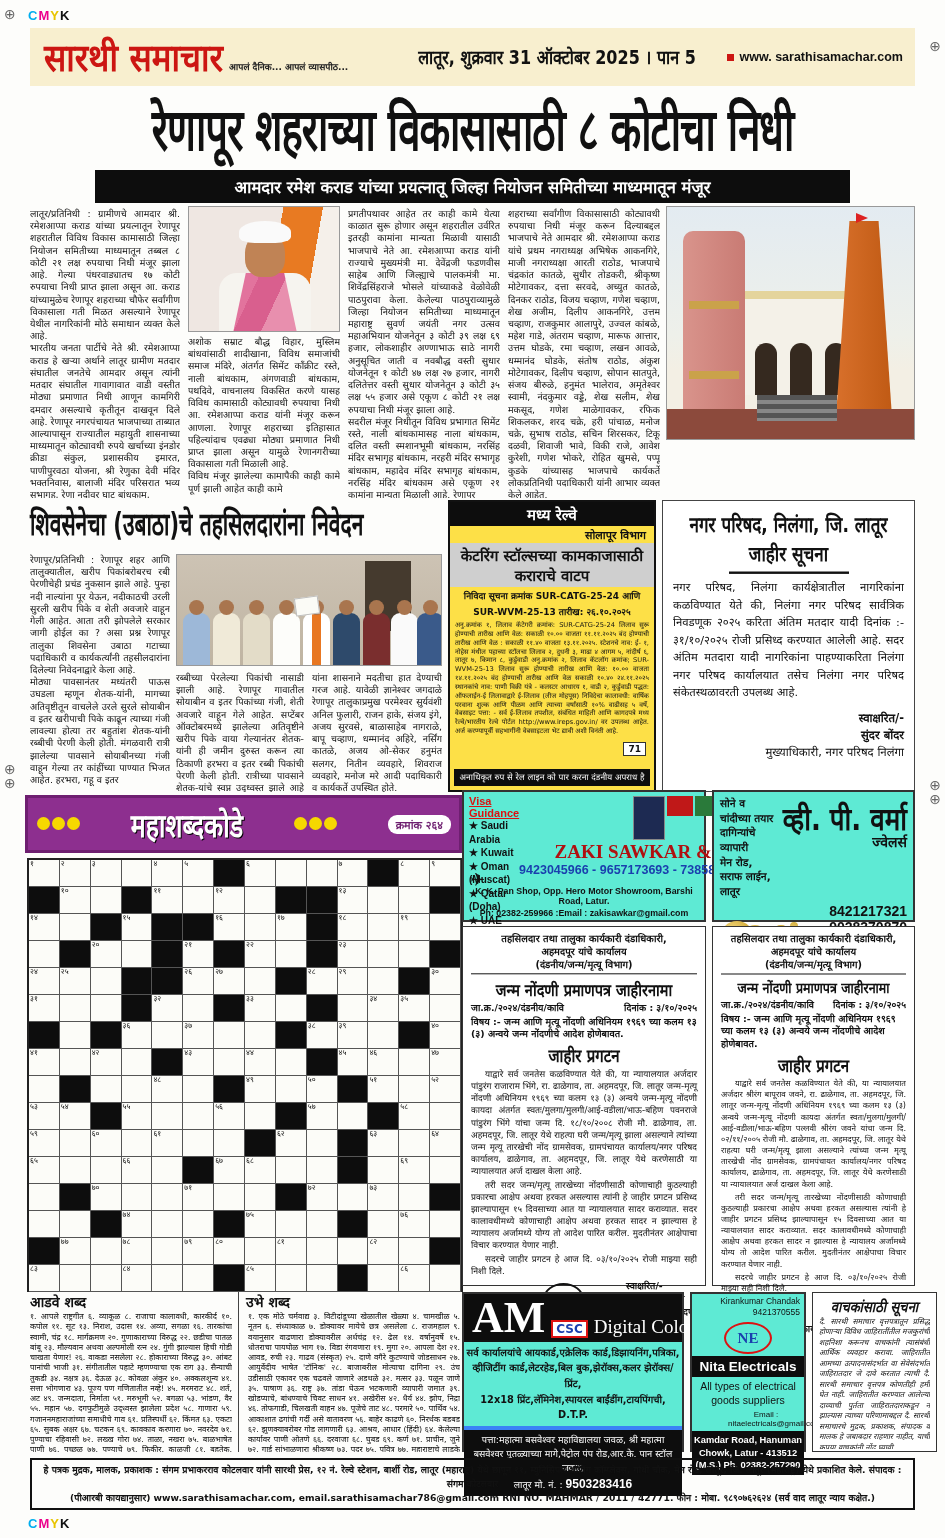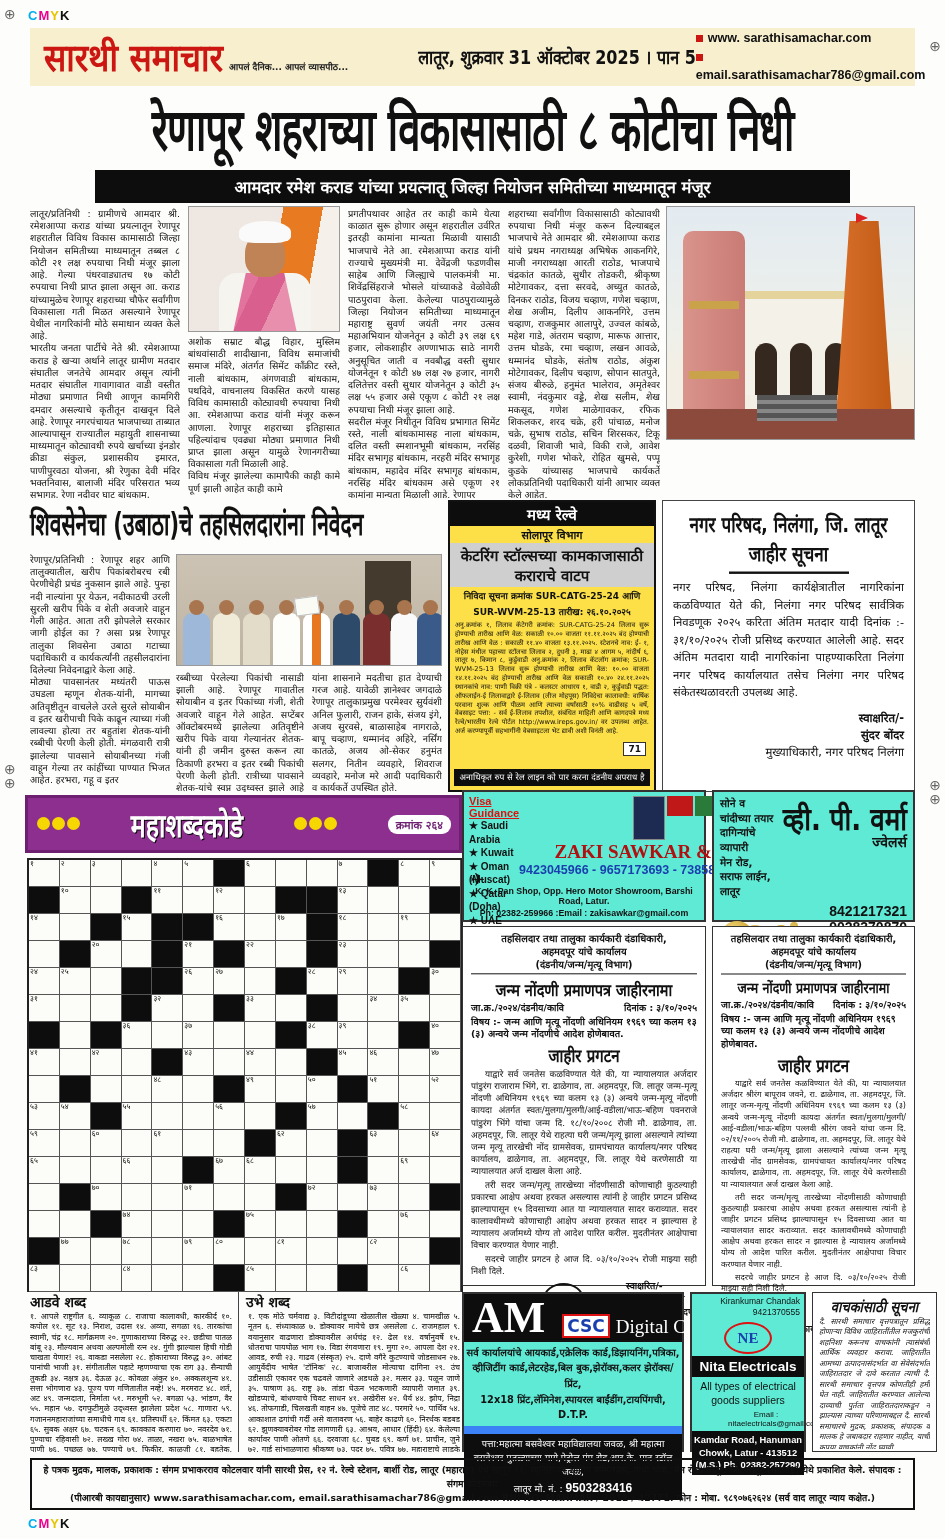--- a/index.html
+++ b/index.html
@@ -56,21 +56,21 @@
   
   .group{background:linear-gradient(#cdc3b4,#bfb4a2);}
   .g-door{position:absolute;right:30px;top:6px;width:46px;height:70px;background:#453a2e;}
   .g-man{position:absolute;bottom:0;width:27px;height:52px;border-radius:9px 9px 0 0;}
   .g-man:before{content:"";position:absolute;left:6px;top:-13px;width:15px;height:15px;background:#a9754e;border-radius:50%;}
   .g-paper{position:absolute;left:118px;top:42px;width:22px;height:16px;background:#fbfbf6;border:1px solid #bbb;transform:rotate(-8deg);}
 
   
   .rail{border:2px solid #111;box-sizing:border-box;background:#fde047;}
   .rail-title{background:#0d0d0d;color:#fff;font-size:15px;font-weight:bold;text-align:center;padding:2px 0;}
-  .rail-div{font-size:11px;font-weight:bold;text-align:center;padding:1px 0;}
+  .rail-div{font-size:11px;font-weight:bold;text-align:right;padding:1px 8px;}
   .rail-sub{background:#cfcfcf;font-size:15px;font-weight:bold;text-align:center;padding:2px 4px;}
   .rail-tender{font-size:9px;font-weight:bold;text-align:center;padding:2px 2px 1px;}
   .rail-body{font-size:6.7px;line-height:1.32;padding:2px 5px;}
   .rail-num{position:absolute;right:8px;bottom:34px;border:1px solid #333;font-size:9px;font-weight:bold;padding:1px 4px;background:#fff;}
   .rail-warn{position:absolute;left:4px;right:4px;bottom:4px;background:#0d0d0d;color:#fff;font-size:8.5px;text-align:center;padding:3px 2px;line-height:1.3;}
 
   .nagar{border:1px solid #444;box-sizing:border-box;background:#fff;padding:8px 10px;}
   .nagar-title{font-size:17px;font-weight:bold;text-align:center;transform:scaleY(1.25);transform-origin:center top;}
   .nagar-sub{font-size:17px;font-weight:bold;text-align:center;margin:10px auto 8px;display:block;width:120px;border-bottom:2px solid #111;padding-bottom:4px;transform:scaleY(1.2);}
   .nagar-body{font-size:11.3px;line-height:1.55;}
@@ -109,23 +109,23 @@
   .notice-subject{font-size:9.5px;font-weight:bold;line-height:1.35;margin-top:2px;}
   .notice-prak{font-size:15px;font-weight:bold;text-align:center;margin:4px 0 3px;transform:scaleY(1.2);}
   .notice-body{font-size:8.75px;line-height:1.38;}
   .notice-body p{margin:0 0 2px;text-indent:14px;}
   .notice-sign{display:flex;justify-content:flex-end;align-items:center;gap:8px;margin-top:2px;}
   .seal{border:2px solid #111;border-radius:50%;font-size:10px;font-weight:bold;padding:7px 6px;}
   .sig{font-size:9.3px;font-weight:bold;text-align:center;line-height:1.4;}
 
   .am-top{background:#0d0d0d;color:#fff;display:flex;align-items:flex-end;padding:4px 8px 2px;}
   .am-AM{font-family:"Liberation Serif",serif;font-size:44px;line-height:0.9;font-weight:bold;}
-  .am-csc{background:#fff;color:#1a3fae;font-size:17px;font-weight:bold;border:2px solid #d11;padding:0 3px;margin-left:17px;}
+  .am-csc{background:#fff;color:#1a3fae;font-size:12px;font-weight:bold;border:2px solid #d11;padding:0 3px;margin-left:6px;}
   .am-title{font-family:"Liberation Serif",serif;font-size:19px;margin-left:6px;white-space:nowrap;}
-  .am-mid{font-size:9.8px;font-weight:bold;text-align:center;line-height:1.6;padding:3px 2px;border-top:2px solid #111;border-bottom:8px solid #3b82f6;}
+  .am-mid{font-size:9.8px;font-weight:bold;text-align:center;line-height:1.6;padding:3px 2px;border-top:2px solid #111;border-bottom:4px solid #3b82f6;}
   .am-bot{background:#0d0d0d;color:#fff;font-size:9.3px;text-align:center;line-height:1.5;padding:3px 4px;}
   .am-phone{font-size:12px;font-weight:bold;font-family:"Liberation Sans",sans-serif;}
 
   .nita-contact{font-size:8.5px;text-align:right;font-family:"Liberation Sans",sans-serif;line-height:1.3;padding:2px 4px;}
   .nita-logo{width:44px;height:28px;border:2px solid #d11;border-radius:50%;color:#1a3fae;font-weight:bold;font-size:15px;display:flex;align-items:center;justify-content:center;margin:2px auto;font-family:"Liberation Serif",serif;}
   .nita-name{background:#0d0d0d;color:#fff;font-size:13.5px;font-weight:bold;text-align:center;padding:3px 0;font-family:"Liberation Sans",sans-serif;}
   .nita-desc{font-size:10.5px;text-align:center;line-height:1.3;padding:3px 0;font-family:"Liberation Sans",sans-serif;}
   .nita-email{font-size:8px;text-align:center;font-family:"Liberation Sans",sans-serif;padding-bottom:3px;padding-left:36px;}
   .nita-addr{background:#0d0d0d;color:#fff;font-size:9.3px;font-weight:bold;text-align:center;line-height:1.35;padding:3px 2px;font-family:"Liberation Sans",sans-serif;}
 
@@ -146,21 +146,20 @@
   <div class="abs regmark" style="right:4px;top:38px;">⊕</div>
   <div class="abs regmark" style="left:4px;top:762px;line-height:1;">⊕<br>⊕</div>
   <div class="abs regmark" style="right:4px;top:778px;line-height:1;">⊕<br>⊕</div>
 
   <div class="abs masthead">
     <div class="mast-title">सारथी समाचार</div>
     <div class="mast-tag">आपलं दैनिक... आपलं व्यासपीठ...</div>
     <div class="mast-date">लातूर, शुक्रवार 31 ऑक्टोबर 2025 । पान 5</div>
     <div class="mast-contact">
       <div><span class="sq"></span><span>www. sarathisamachar.com</span></div>
-      <div><span class="sq"></span><span>email.sarathisamachar786@gmail.com</span></div>
     </div>
   </div>
 
   <div class="abs headline">रेणापूर शहराच्या विकासासाठी ८ कोटीचा निधी</div>
   <div class="abs subhead">आमदार रमेश कराड यांच्या प्रयत्नातू जिल्हा नियोजन समितीच्या माध्यमातून मंजूर</div>
 
   <div class="abs bodytxt jt clip" style="left:30px;top:208px;width:150px;height:290px;"><span class="pre">लातूर/प्रतिनिधी : ग्रामीणचे आमदार श्री. रमेशआप्पा कराड यांच्या प्रयत्नातून रेणापूर शहरातील विविध विकास कामासाठी जिल्हा नियोजन समितीच्या माध्यमातून तब्बल ८ कोटी २१ लक्ष रुपयाचा निधी मंजूर झाला आहे. गेल्या पंधरवाड्यातच १७ कोटी रुपयाचा निधी प्राप्त झाला असून आ. कराड यांच्यामुळेच रेणापूर शहराच्या चौफेर सर्वांगीण विकासाला गती मिळत असल्याने रेणापूर येथील नागरिकांनी मोठे समाधान व्यक्त केले आहे.
 भारतीय जनता पार्टीचे नेते श्री. रमेशआप्पा कराड हे खऱ्या अर्थाने लातूर ग्रामीण मतदार संघातील जनतेचे आमदार असून त्यांनी मतदार संघातील गावागावात वाडी वस्तीत मोठ्या प्रमाणात निधी आणून कामगिरी दमदार असल्याचे कृतीतून दाखवून दिले आहे. रेणापूर नगरपंचायत भाजपाच्या ताब्यात आल्यापासून राज्यातील महायुती शासनाच्या माध्यमातून कोट्यावधी रुपये खर्चाच्या इंनडोर क्रीडा संकुल, प्रशासकीय इमारत, पाणीपुरवठा योजना, श्री रेणुका देवी मंदिर भक्तनिवास, बालाजी मंदिर परिसरात भव्य सभागृह, रेणा नदीवर घाट बांधकाम,</span></div>
   <div class="abs" style="left:188px;top:206px;width:152px;height:292px;">
     <div class="photo-frame leader" style="position:relative;width:152px;height:126px;overflow:hidden;">

